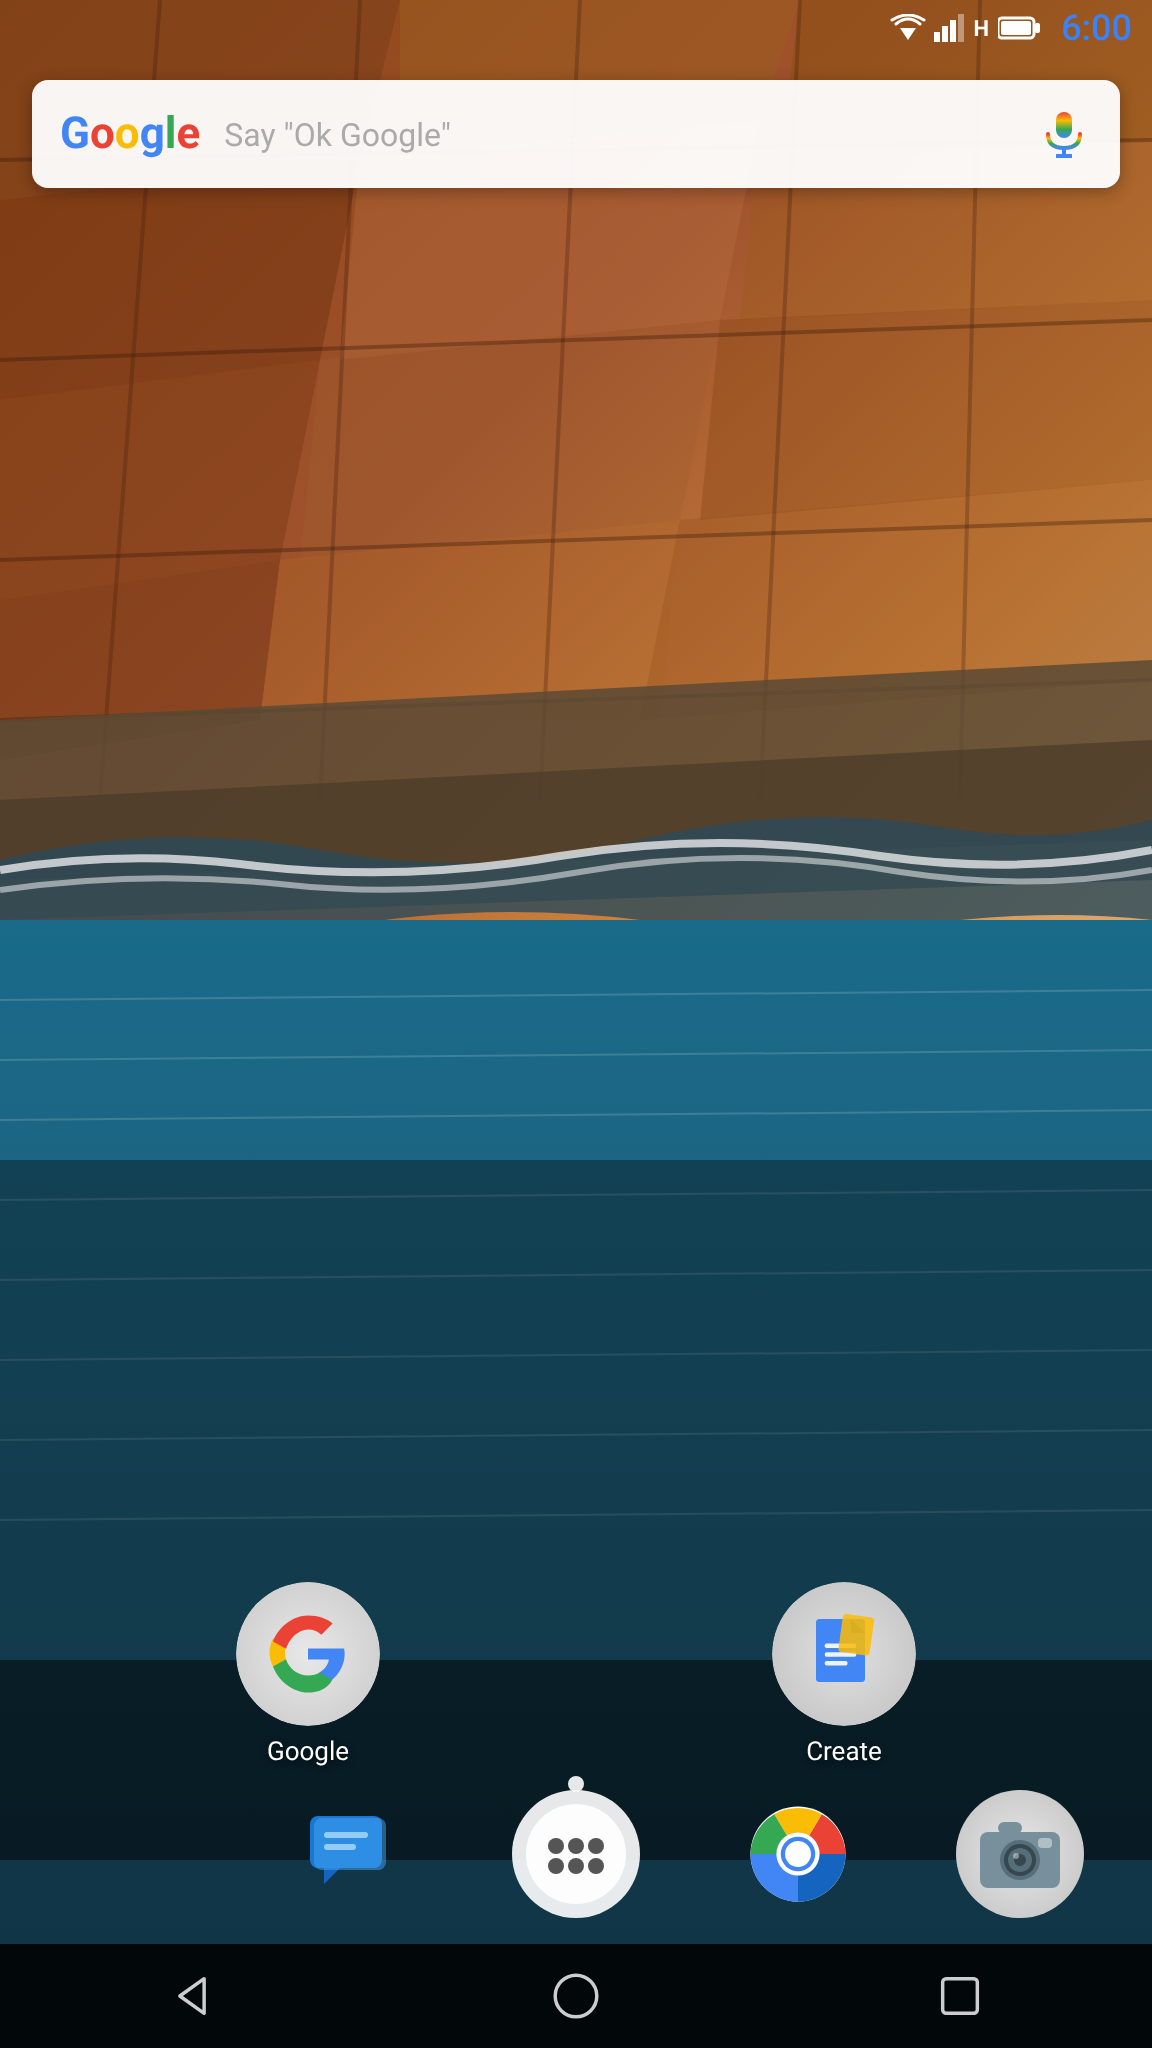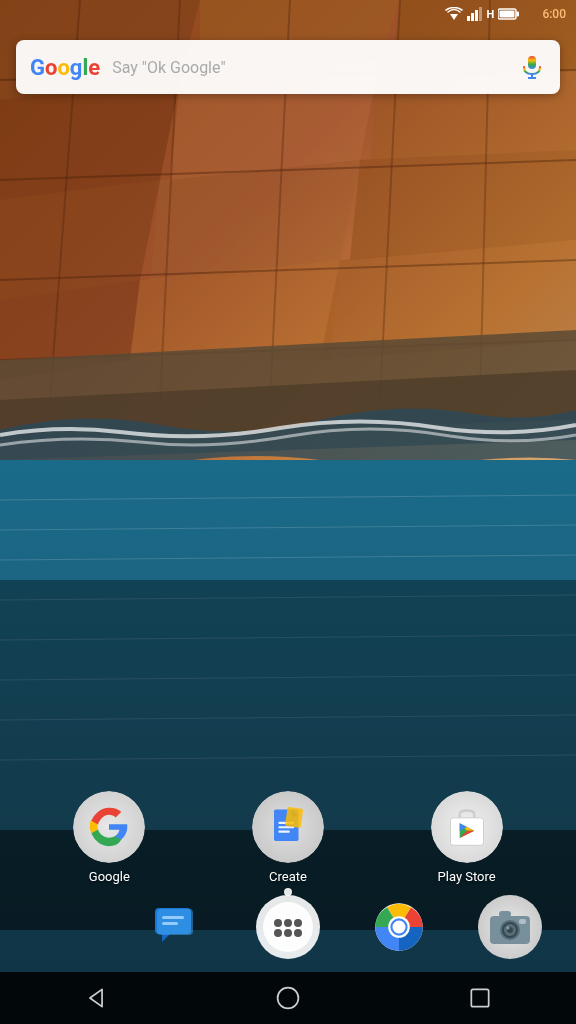--- a/index.html
+++ b/index.html
@@ -34,24 +34,24 @@
       z-index: 10;
     }
 
     #status-icons {
       display: flex;
       align-items: center;
       gap: 4px;
     }
 
     #clock {
-      color: #fdba74;
-      font-size: 12px;
+      color: #3b82f6;
+      font-size: 18px;
       font-weight: 500;
-      margin-left: 18px;
+      margin-left: 6px;
     }
 
     
     #search-bar {
       position: absolute;
       top: 40px;
       left: 16px;
       right: 16px;
       height: 54px;
       background: rgba(255,255,255,0.95);
@@ -433,38 +433,20 @@
           <rect x="13" y="28" width="13" height="2.5" rx="1" fill="white" opacity="0.9"></rect>
 
           <rect x="22" y="2" width="18" height="22" rx="2" fill="#FBBC05" transform="rotate(8,31,13)" opacity="0.85"></rect>
         </svg>
       </div>
     </div>
     <span class="app-label">Create</span>
   </div>
 
 
-  <div class="app-item">
-    <div class="app-icon-wrapper">
-      <div class="play-store-icon">
-        <svg viewBox="0 0 48 48" width="44" height="44">
-
-          <rect x="6" y="14" width="36" height="30" rx="3" fill="white" stroke="#ccc" stroke-width="1"></rect>
-
-          <path d="M16,14 L16,10 Q16,6 24,6 Q32,6 32,10 L32,14" fill="none" stroke="#ccc" stroke-width="2.5"></path>
-
-          <polygon points="16,20 32,28 16,36" fill="#34A853"></polygon>
-          <polygon points="16,20 32,28 24,28" fill="#FBBC05"></polygon>
-          <polygon points="24,28 32,28 16,36" fill="#EA4335"></polygon>
-          <polygon points="16,20 24,24 16,28" fill="#4285F4"></polygon>
-        </svg>
-      </div>
-    </div>
-    <span class="app-label">Play Store</span>
-  </div>
 </div>
 
 <div id="page-indicator">
   <div class="page-dot"></div>
 </div>
 
 <div id="bottom-dock">
 
   <div class="dock-item">
     <div class="phone-icon-wrap">

